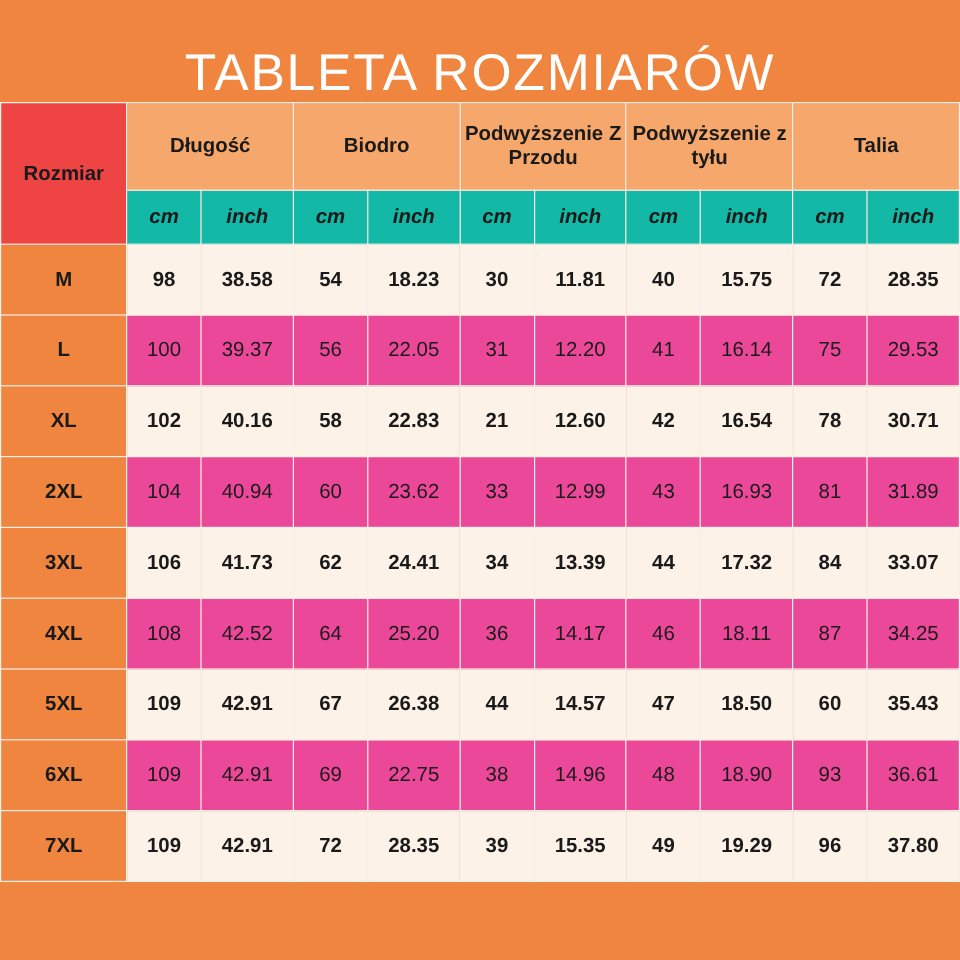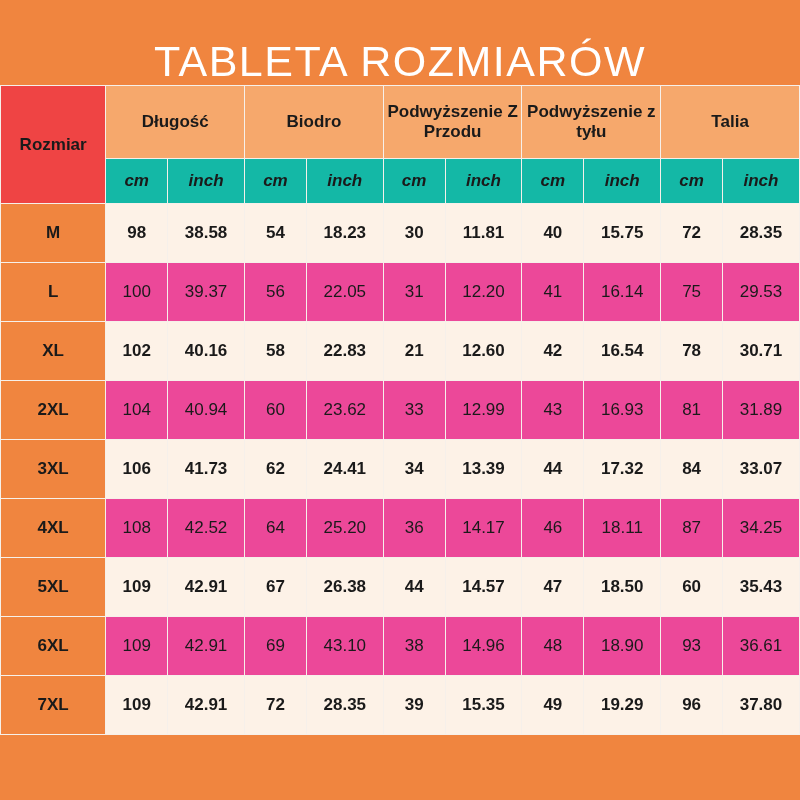--- a/index.html
+++ b/index.html
@@ -219,21 +219,21 @@
         <td class="val">47</td>
         <td class="val">18.50</td>
         <td class="val">60</td>
         <td class="val">35.43</td>
       </tr>
       <tr class="row-b">
         <td class="size-cell">6XL</td>
         <td class="val">109</td>
         <td class="val">42.91</td>
         <td class="val">69</td>
-        <td class="val">43.10</td>
+        <td class="val">22.75</td>
         <td class="val">38</td>
         <td class="val">14.96</td>
         <td class="val">48</td>
         <td class="val">18.90</td>
         <td class="val">93</td>
         <td class="val">36.61</td>
       </tr>
       <tr class="row-a">
         <td class="size-cell">7XL</td>
         <td class="val">109</td>

